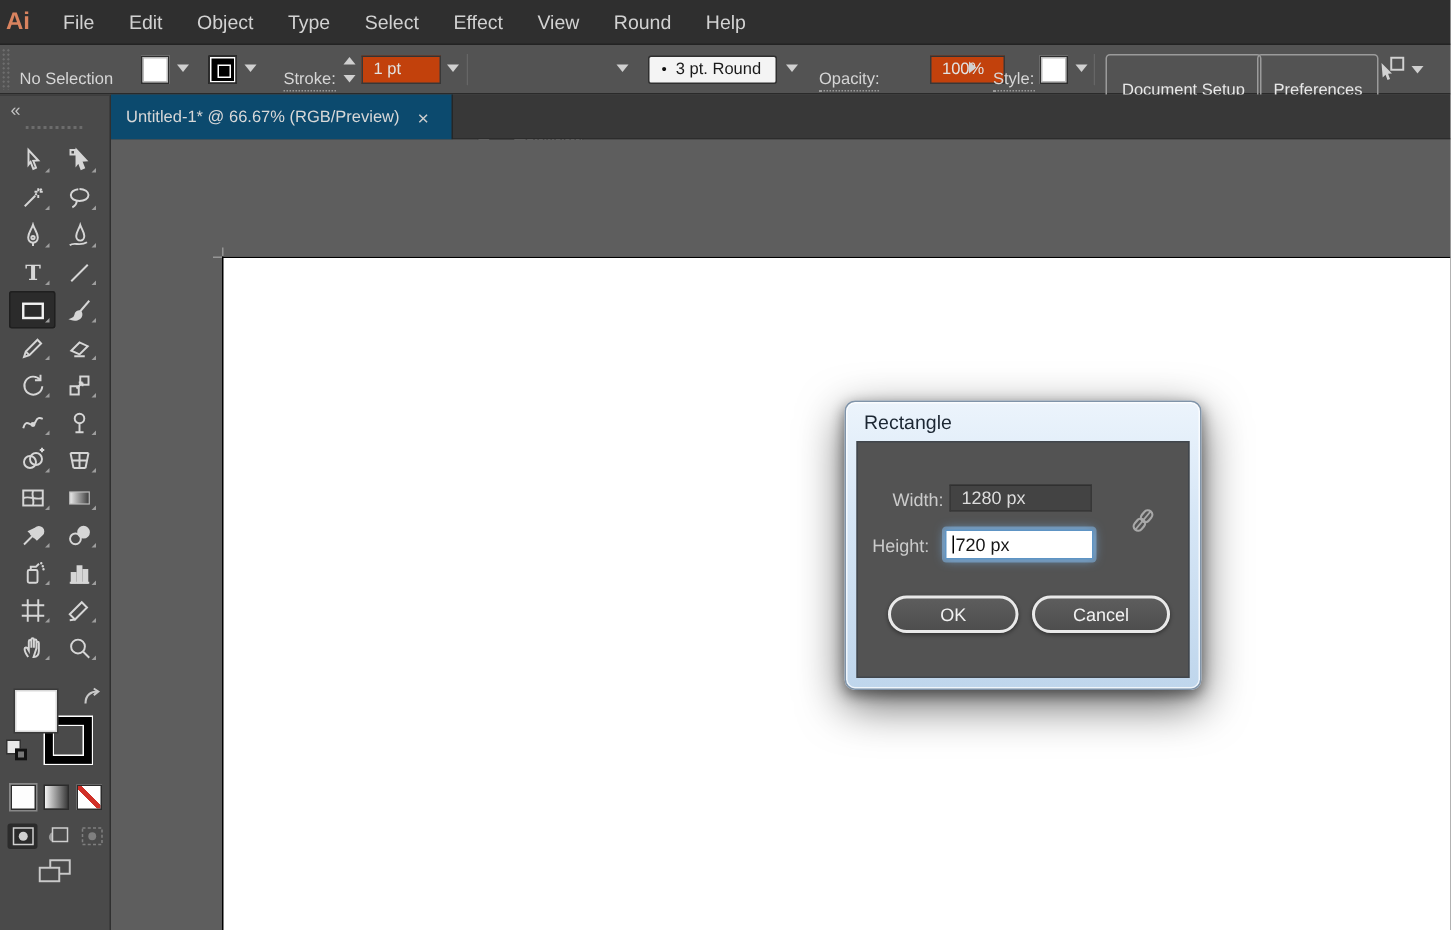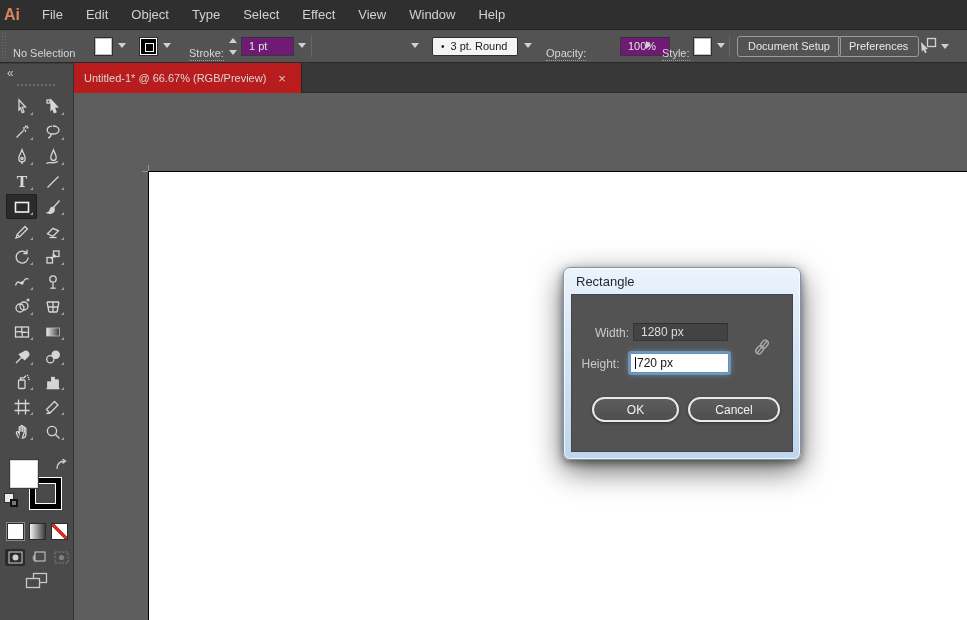--- a/index.html
+++ b/index.html
@@ -24,33 +24,33 @@
   .cb-label { position:absolute; top:17px; font-size:11px; color:#d6d6d6; }
   .cb-label.dotted { border-bottom:1px dotted #9a9a9a; padding-bottom:1px; }
   .swatch { position:absolute; top:7px; width:19px; height:19px; border:1px solid #2e2e2e; }
   .swatch.white { background:#fff; box-shadow:inset 0 0 0 1px #bdbdbd; }
   .swatch.stroke-sw { background:#000; box-shadow:inset 0 0 0 1px #fff; }
   .swatch.stroke-sw::after { content:''; position:absolute; left:5px; top:5px; width:7px; height:7px; border:1.5px solid #fff; }
   .chev-btn { position:absolute; top:13px; width:0; height:0; border-left:4px solid transparent; border-right:4px solid transparent; border-top:5px solid #d0d0d0; }
   .stepper { position:absolute; top:8px; width:9px; height:17px; display:flex; flex-direction:column; align-items:center; justify-content:space-between; }
   .tri-up { width:0;height:0;border-left:4px solid transparent;border-right:4px solid transparent;border-bottom:5px solid #d0d0d0; }
   .tri-dn { width:0;height:0;border-left:4px solid transparent;border-right:4px solid transparent;border-top:5px solid #d0d0d0; }
-  .dark-field { position:absolute; top:7px; height:19px; background:#701a75; border:1px solid #383838; border-top-color:#333; color:#e2e2e2; font-size:11px; line-height:17px; padding-left:7px; }
+  .dark-field { position:absolute; top:7px; height:19px; background:#c2410c; border:1px solid #383838; border-top-color:#333; color:#e2e2e2; font-size:11px; line-height:17px; padding-left:7px; }
   .combo-chev { position:absolute; top:13px; width:0;height:0;border-left:4px solid transparent;border-right:4px solid transparent;border-top:5px solid #d0d0d0; }
   .white-combo { position:absolute; top:7px; height:19px; background:#f4f4f4; border:1px solid #2f2f2f; border-radius:2px; color:#1a1a1a; font-size:11px; line-height:17px; display:flex; align-items:center; }
   .stroke-line { width:38px; height:3px; background:#000; border-radius:2px; margin:0 6px 0 7px; }
   .brush-dot { font-size:10px; margin:0 6px 0 8px; color:#111; }
   .arrow-right-btn { position:absolute; top:11px; width:0;height:0; border-top:4px solid transparent; border-bottom:4px solid transparent; border-left:5px solid #d0d0d0; }
   .vsep { position:absolute; top:6px; width:1px; height:21px; background:#3e3e3e; border-right:1px solid #666; }
-  .bar-btn { position:absolute; top:6px; height:21px; background:transparent; border:1px solid #9b9b9b; border-radius:3px; color:#e8e8e8; font-size:11px; padding:0 10px; line-height:19px; font-family:"Liberation Sans",sans-serif; }
+  .bar-btn { position:absolute; top:6px; height:21px; background:transparent; border:1px solid #9b9b9b; border-radius:3px; color:#e8e8e8; font-size:11px; padding:14px 10px; line-height:19px; font-family:"Liberation Sans",sans-serif; }
   .align-wrap { position:absolute; top:7px; display:flex; align-items:center; gap:4px; }
 
   
   .tab-bar { position:absolute; left:74px; top:63px; right:0; height:30px; background:#383838; border-bottom:1px solid #2c2c2c; display:flex; }
-  .doc-tab { width:228px; height:30px; background:#b91c1c; border-right:1px solid #262626; display:flex; align-items:center; padding:0 10px; }
+  .doc-tab { width:228px; height:30px; background:#0c4a6e; border-right:1px solid #262626; display:flex; align-items:center; padding:0 10px; }
   .doc-tab .title { color:#d8d8d8; font-size:11px; white-space:nowrap; }
   .doc-tab .close { color:#cdcdcd; font-size:13px; margin-left:12px; line-height:1; }
 
   
   .toolbar { position:absolute; left:0; top:63px; width:74px; bottom:0; background:#4a4a4a; border-right:1px solid #303030; border-top:1px solid #3d3d3d; }
   .tb-collapse { position:absolute; left:7px; top:2px; color:#c4c4c4; font-size:12px; letter-spacing:-1px; }
   .tb-grip { position:absolute; left:17px; top:19px; width:38px; height:4px; background-image:linear-gradient(90deg,#6c6c6c 50%, transparent 50%); background-size:4px 4px; background-position:0 1px; background-repeat:repeat-x; height:3px; }
   .tool-grid { position:absolute; left:6px; top:30px; display:grid; grid-template-columns:31px 31px; }
   .tool { width:31px; height:25px; display:flex; align-items:center; justify-content:center; position:relative; }
   .tool::after { content:''; position:absolute; right:4px; bottom:4px; width:0; height:0; border-left:3px solid transparent; border-bottom:3px solid #9e9e9e; }
@@ -102,21 +102,21 @@
   <div class="menu-bar">
     <span class="logo">Ai</span>
     <nav class="menus" id="menu-items">
         <span class="menu-item">File</span>
         <span class="menu-item">Edit</span>
         <span class="menu-item">Object</span>
         <span class="menu-item">Type</span>
         <span class="menu-item">Select</span>
         <span class="menu-item">Effect</span>
         <span class="menu-item">View</span>
-        <span class="menu-item">Window</span>
+        <span class="menu-item">Round</span>
         <span class="menu-item">Help</span>
       </nav>
   </div>
 
   <div class="control-bar">
     <span class="grip-v"></span>
     <span class="cb-label" style="left:13px;">No Selection</span>
     <span class="swatch white" style="left:94px;"></span>
     <span class="chev-btn" style="left:118px;"></span>
     <span class="swatch stroke-sw" style="left:139px;"></span>

